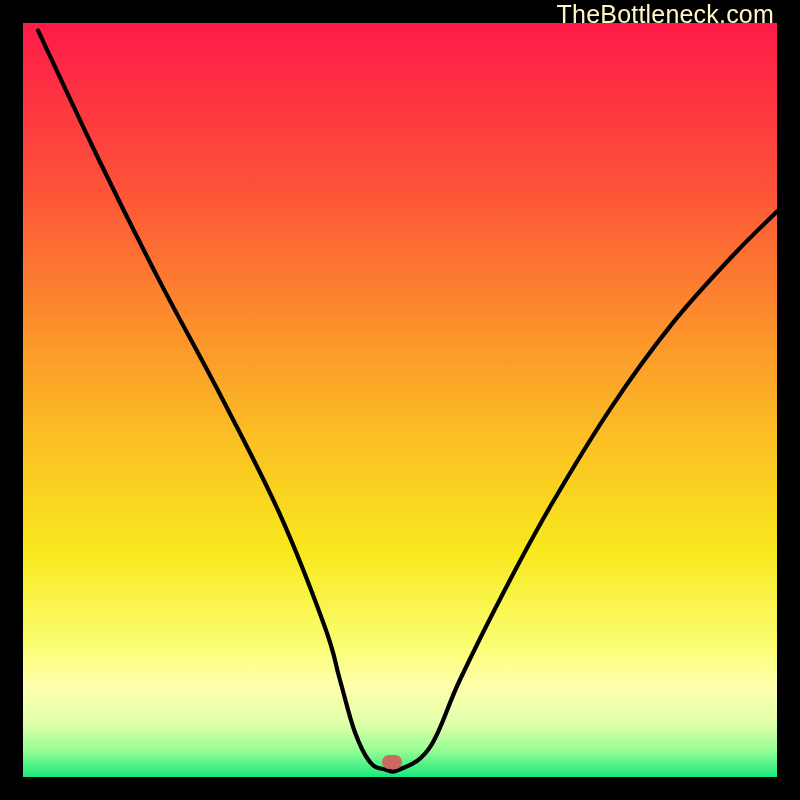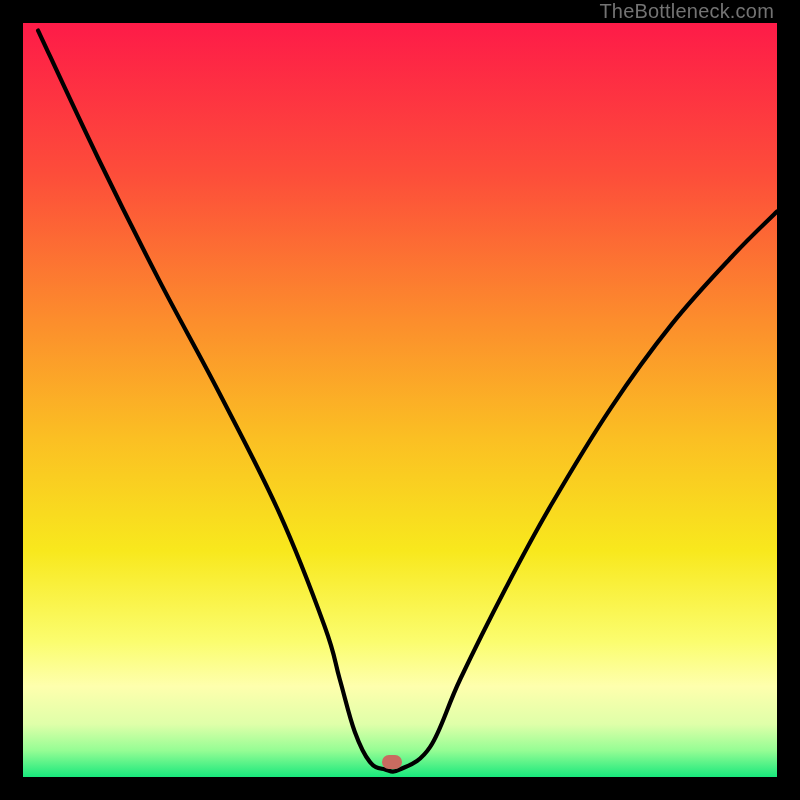--- a/index.html
+++ b/index.html
@@ -37,23 +37,23 @@
     position: absolute;
     width: 20px;
     height: 14px;
     border-radius: 7px;
     transform: translate(-50%, -50%);
   }
   .watermark {
     position: absolute;
     top: 0px;
     right: 26px;
-    font-size: 20px;
+    font-size: 25px;
     font-weight: 500;
-    color: #737373;
+    color: #fef9c3;
     letter-spacing: 0.2px;
   }
 </style>
 </head>
 <body>
 
 <div class="frame">
   <svg class="gradient" viewBox="0 0 754 754" preserveAspectRatio="none">
     <defs>
       <linearGradient id="bg-grad" x1="0" y1="0" x2="0" y2="1">

